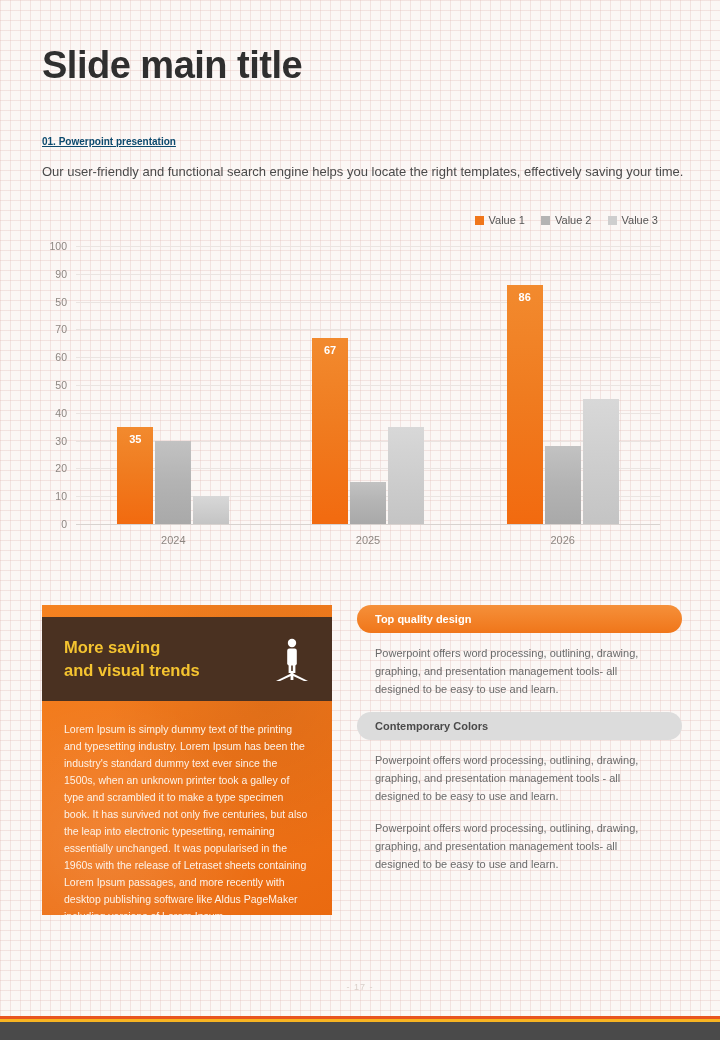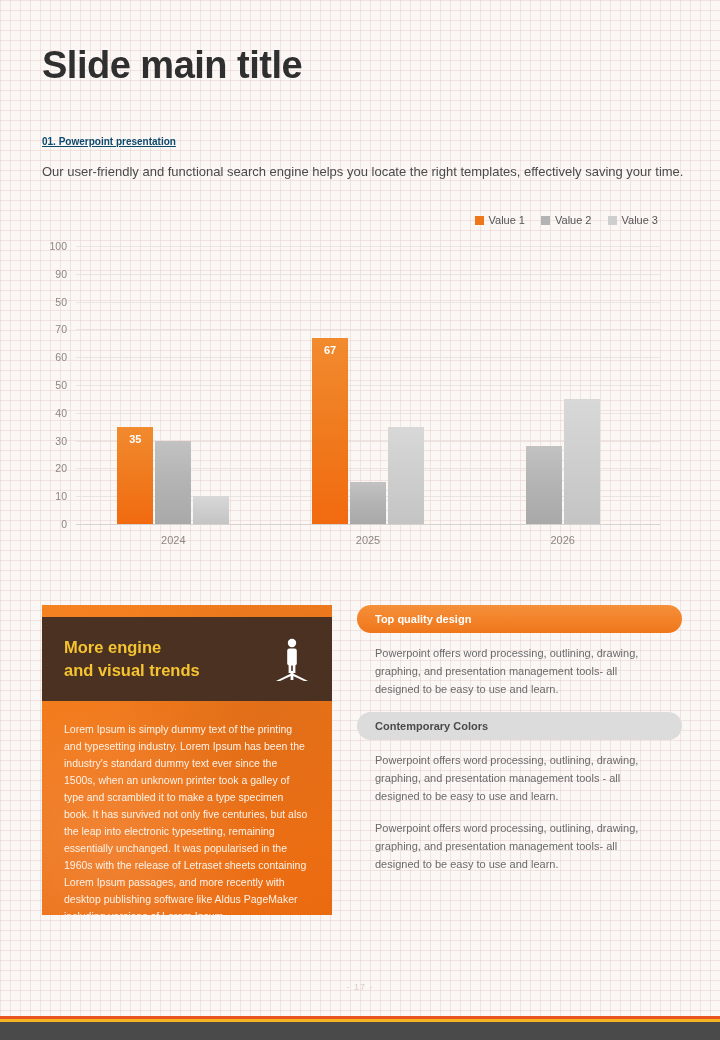--- a/index.html
+++ b/index.html
@@ -316,32 +316,35 @@
         </div>
         <div class="group">
           <div class="bar v1" style="height: 67%;">
             <span class="bar-label">67</span>
           </div>
           <div class="bar v2" style="height: 15%;"></div>
           <div class="bar v3" style="height: 35%;"></div>
           <div class="xtick">2025</div>
         </div>
         <div class="group">
+          <div class="bar v1" style="height: 86%;">
+            <span class="bar-label">86</span>
+          </div>
           <div class="bar v2" style="height: 28%;"></div>
           <div class="bar v3" style="height: 45%;"></div>
           <div class="xtick">2026</div>
         </div>
       </div>
   </div>
 </div>
 
 <div class="left-card">
   <div class="left-card-head">
     <div class="left-card-head-text">
-      <span>More engine</span><br>
+      <span>More saving</span><br>
       <span>and visual trends</span>
     </div>
     <svg class="person-icon" viewBox="0 0 36 44">
       <circle cx="18" cy="6" r="4.2" fill="#ffffff"></circle>
       <rect x="13.2" y="11.5" width="9.6" height="17" rx="2.2" fill="#ffffff"></rect>
       <rect x="14.6" y="27" width="2.6" height="9" fill="#ffffff"></rect>
       <rect x="18.8" y="27" width="2.6" height="9" fill="#ffffff"></rect>
       <path d="M18 36 L34 44 L30 44 L18 38.5 L6 44 L2 44 Z" fill="#ffffff"></path>
       <rect x="16.6" y="34" width="2.8" height="9" fill="#ffffff"></rect>
     </svg>

